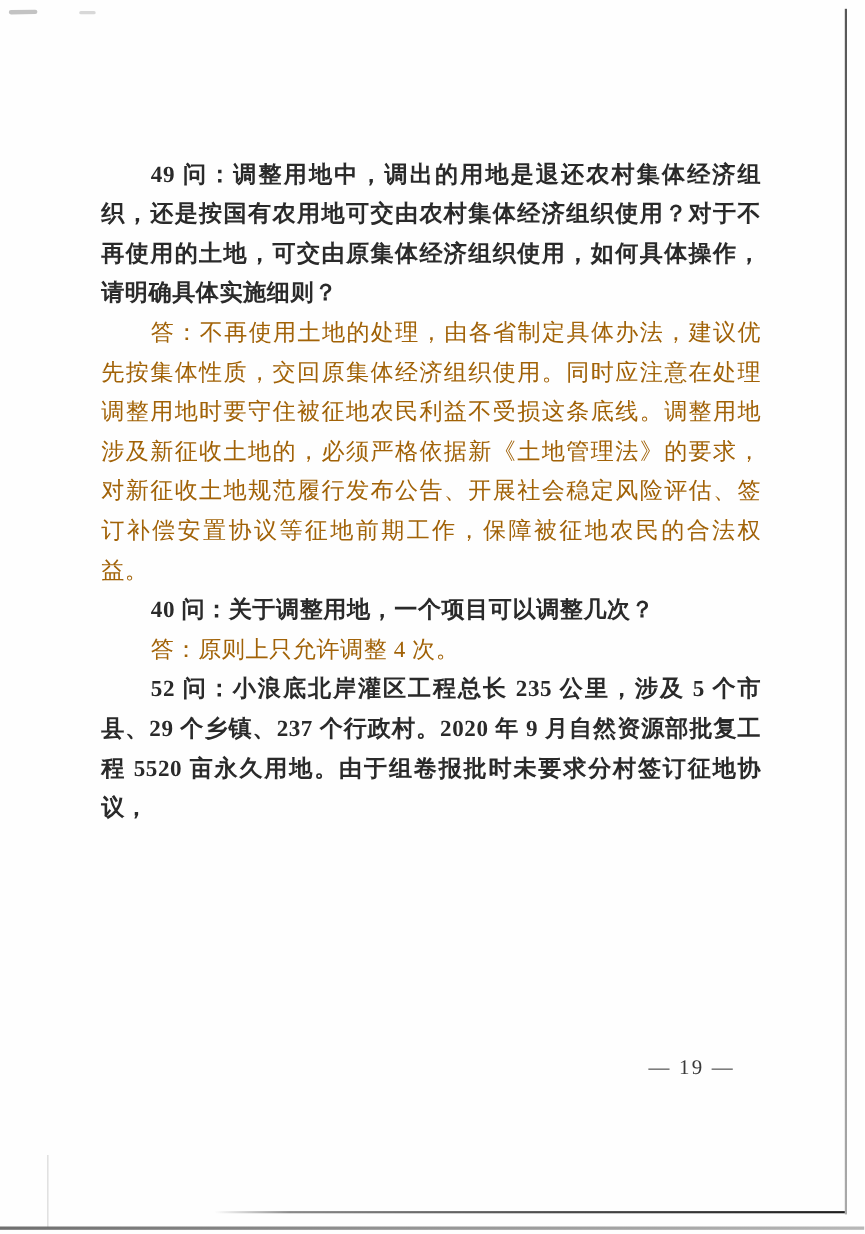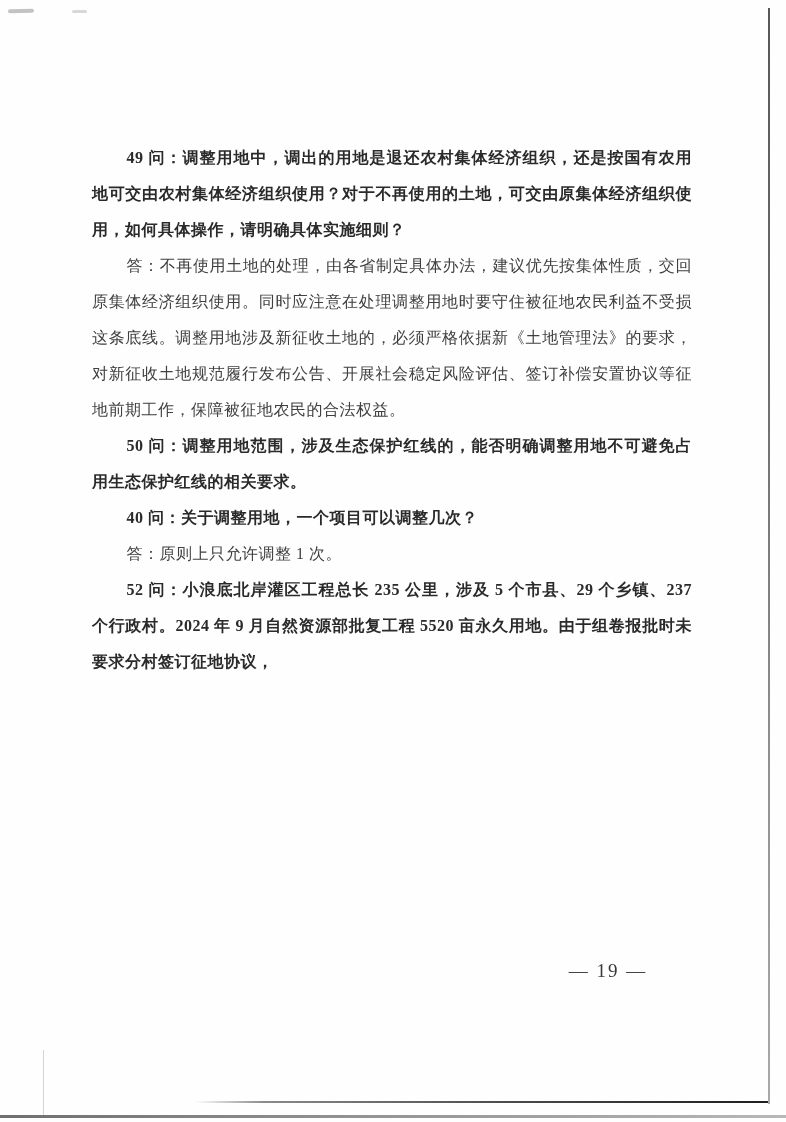--- a/index.html
+++ b/index.html
@@ -14,39 +14,39 @@
     background: #fefefe;
     overflow: hidden;
     font-family: "Liberation Serif", "DejaVu Serif", serif;
   }
   .text-block {
     position: absolute;
     left: 92px;
     top: 140px;
     width: 600px;
     color: #2f2f2f;
-    font-size: 16px;
+    font-size: 21px;
     line-height: 36px;
     text-align: justify;
   }
   .text-block p {
     margin: 0;
     text-indent: 2.15em;
     word-break: break-all;
     letter-spacing: 0.5px;
   }
   .para-question { font-weight: 700; color: #2a2a2a; }
-  .para-answer   { font-weight: 400; color: #404040; }
+  .para-answer   { font-weight: 400; color: #a16207; }
 
   .page-number {
     position: absolute;
     left: 548px;
     top: 960px;
     width: 120px;
-    text-align: center;
+    text-align: right;
     font-size: 19px;
     letter-spacing: 2px;
     color: #3a3a3a;
     font-family: "Liberation Serif", "DejaVu Serif", serif;
   }
 
   
   .scan-edge-right {
     position: absolute;
     left: 768px;
@@ -105,24 +105,23 @@
 <body>
 
 <div class="page">
 
   <div class="scan-mark-a"></div>
   <div class="scan-mark-b"></div>
 
   <div class="text-block">
     <p class="para-question">49 问：调整用地中，调出的用地是退还农村集体经济组织，还是按国有农用地可交由农村集体经济组织使用？对于不再使用的土地，可交由原集体经济组织使用，如何具体操作，请明确具体实施细则？</p>
     <p class="para-answer">答：不再使用土地的处理，由各省制定具体办法，建议优先按集体性质，交回原集体经济组织使用。同时应注意在处理调整用地时要守住被征地农民利益不受损这条底线。调整用地涉及新征收土地的，必须严格依据新《土地管理法》的要求，对新征收土地规范履行发布公告、开展社会稳定风险评估、签订补偿安置协议等征地前期工作，保障被征地农民的合法权益。</p>
-    <p class="para-question">50 问：调整用地范围，涉及生态保护红线的，能否明确调整用地不可避免占用生态保护红线的相关要求。</p>
     <p class="para-question">40 问：关于调整用地，一个项目可以调整几次？</p>
-    <p class="para-answer">答：原则上只允许调整 1 次。</p>
-    <p class="para-question">52 问：小浪底北岸灌区工程总长 235 公里，涉及 5 个市县、29 个乡镇、237 个行政村。2024 年 9 月自然资源部批复工程 5520 亩永久用地。由于组卷报批时未要求分村签订征地协议，</p>
+    <p class="para-answer">答：原则上只允许调整 4 次。</p>
+    <p class="para-question">52 问：小浪底北岸灌区工程总长 235 公里，涉及 5 个市县、29 个乡镇、237 个行政村。2020 年 9 月自然资源部批复工程 5520 亩永久用地。由于组卷报批时未要求分村签订征地协议，</p>
   </div>
 
   <div class="page-number">— 19 —</div>
 
   <div class="scan-edge-right"></div>
   <div class="scan-line-bottom"></div>
   <div class="scan-line-left-bottom"></div>
   <div class="page-bottom-edge"></div>
 
 </div>

